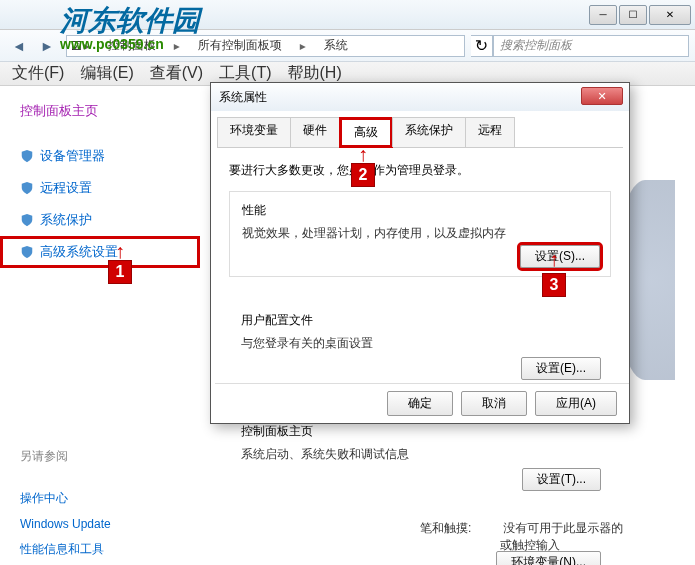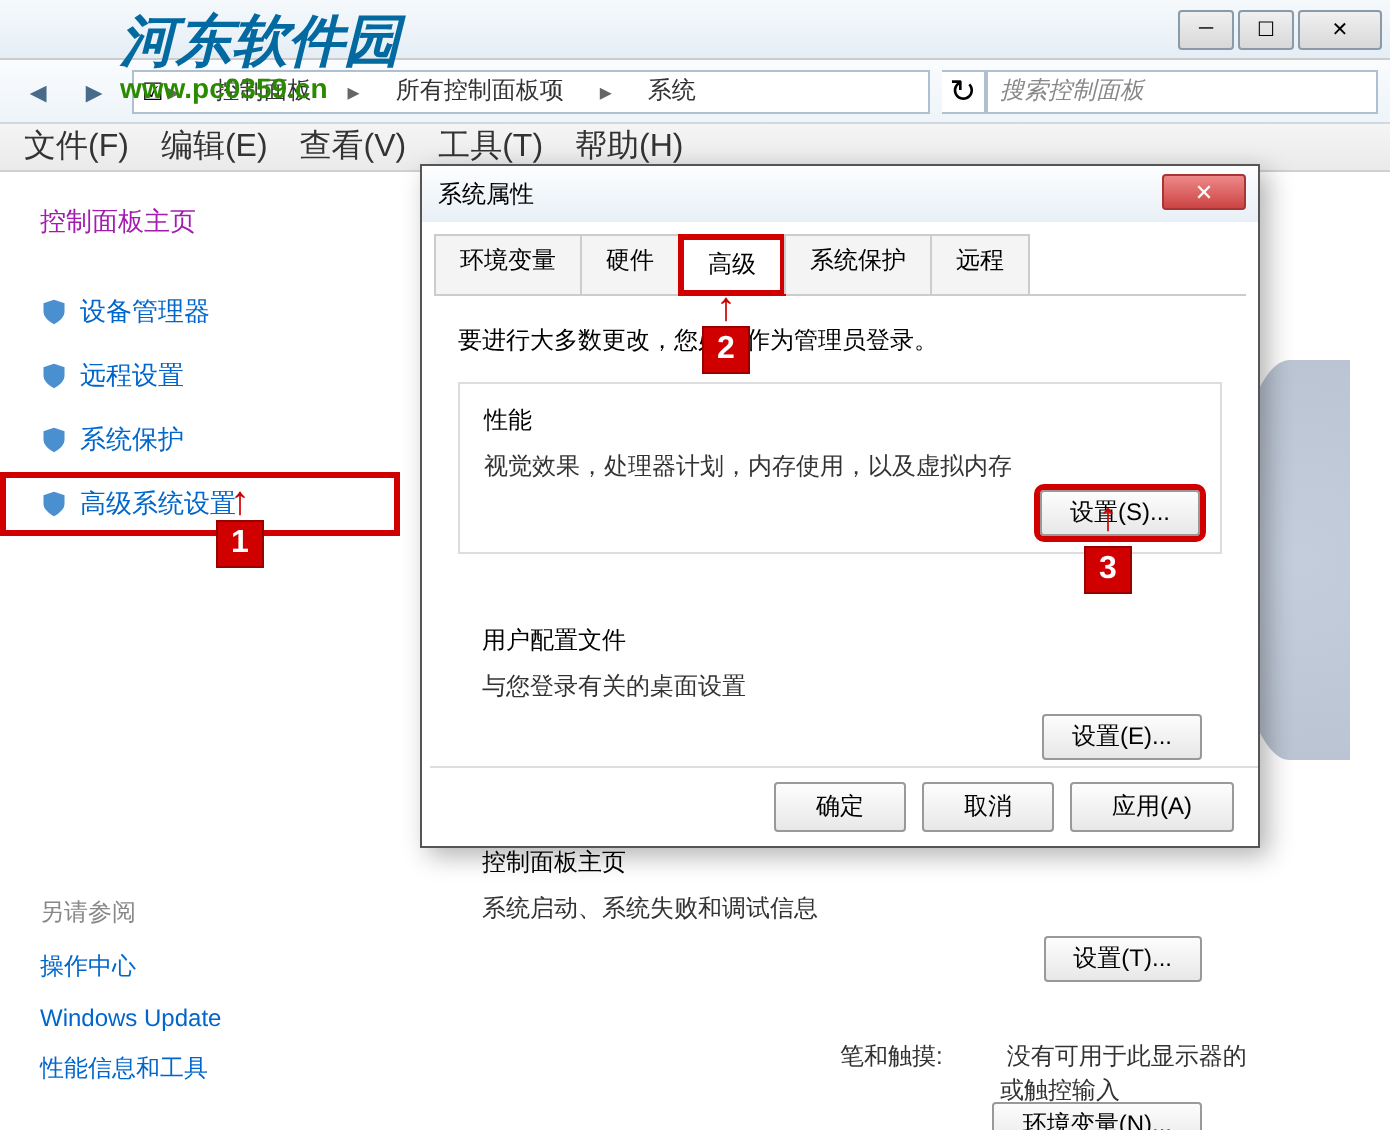--- a/index.html
+++ b/index.html
@@ -25,21 +25,21 @@
     .menu-bar { height: 24px; background: linear-gradient(#f5f5f5, #eaeaea); border-bottom: 1px solid #d0d0d0; display: flex; align-items: center; padding: 0 4px; font-size: 16px; }
     .menu-item { padding: 4px 8px; color: #333; cursor: pointer; }
     
     .body-area { display: flex; height: calc(100% - 86px); }
     .sidebar { width: 200px; background: #fff; padding: 10px 0; font-size: 13px; }
     .sidebar-title { color: #a21caf; padding: 6px 20px; font-size: 13px; }
     .sidebar-item { display: flex; align-items: center; padding: 7px 20px; color: #0066cc; cursor: pointer; gap: 6px; }
     .sidebar-item.highlighted { border: 3px solid #d00000; padding: 4px 17px; }
     .shield-icon { width: 14px; height: 14px; }
     .sidebar-section { margin-top: 180px; padding: 0 20px; }
-    .sidebar-section-title { color: #888; font-size: 12px; margin-bottom: 5px; }
+    .sidebar-section-title { color: #888; font-size: 12px; margin-bottom: 20px; }
     .sidebar-link { color: #0066cc; font-size: 12px; padding: 5px 0; cursor: pointer; }
     
     .annotation { position: absolute; background: #d00000; color: #fff; width: 24px; height: 24px; display: flex; align-items: center; justify-content: center; font-size: 16px; font-weight: bold; border: 1px solid #900; z-index: 50; }
     .ann-arrow { position: absolute; color: #d00000; font-size: 20px; z-index: 50; }
     
     .dialog { position: absolute; left: 210px; top: 82px; width: 420px; height: 342px; background: #fff; border: 1px solid #555; box-shadow: 4px 4px 12px rgba(0,0,0,0.3); z-index: 40; }
     .dialog-title { height: 28px; background: linear-gradient(#fdfeff, #e8eff6); display: flex; align-items: center; padding: 0 8px; font-size: 12px; position: relative; }
     .dialog-close { position: absolute; right: 6px; top: 4px; width: 42px; height: 18px; background: linear-gradient(#e88, #c44); border: 1px solid #a33; border-radius: 2px; color: #fff; display: flex; align-items: center; justify-content: center; font-size: 11px; cursor: pointer; }
     .tabs { display: flex; border-bottom: 1px solid #ccc; margin: 6px 6px 0; font-size: 12px; }
     .tab { padding: 4px 12px; border: 1px solid #ccc; border-bottom: none; background: #f4f4f4; margin-right: -1px; cursor: pointer; }

